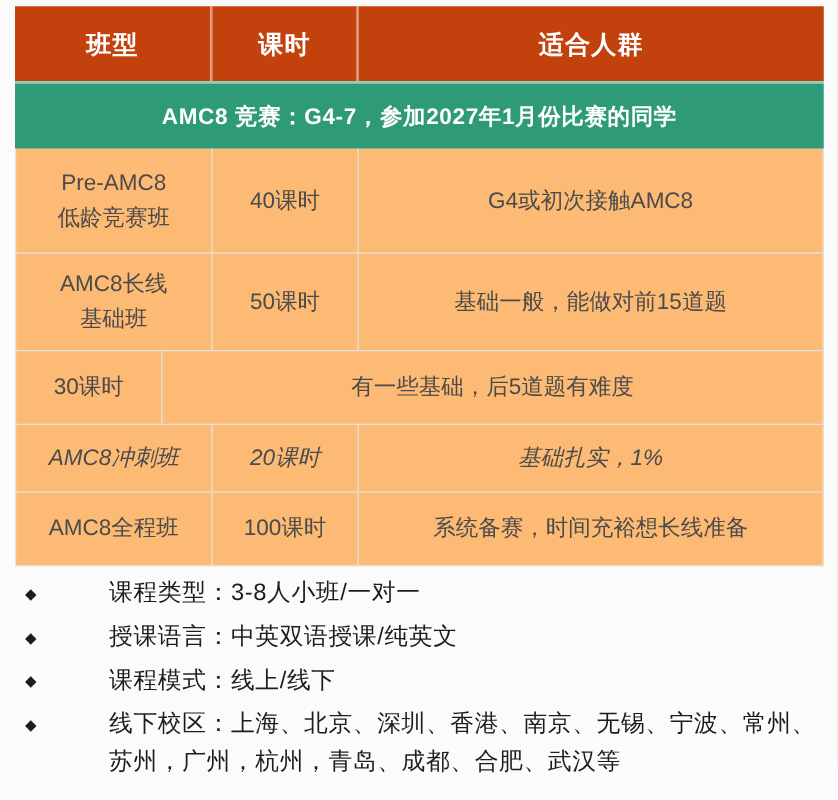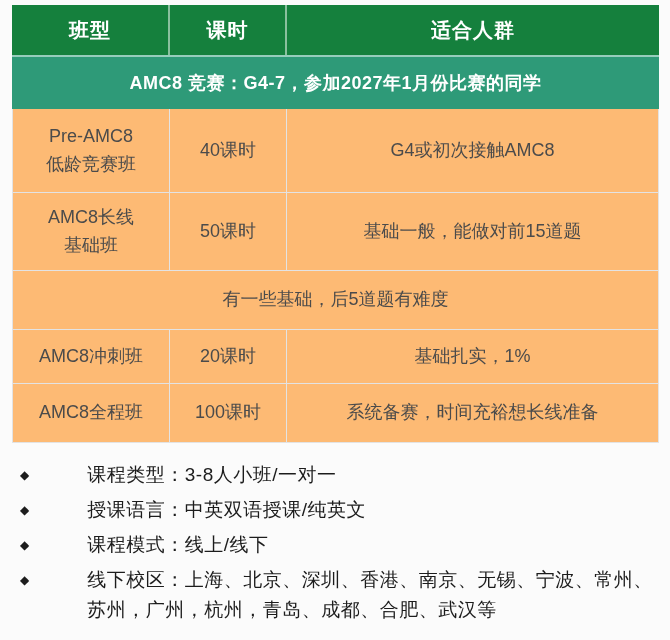--- a/index.html
+++ b/index.html
@@ -10,22 +10,22 @@
     overflow: hidden;
   }
   .table-wrap {
     position: absolute;
     left: 12px; top: 5px;
     width: 647px;
   }
   
   .thead {
     display: flex;
-    height: 50px;
-    background: #15803d;
+    height: 60px;
+    background: #c2410c;
   }
   .thead .hcell {
     display: flex; align-items: center; justify-content: center;
     color: #ffffff;
     font-size: 20px;
     font-weight: bold;
     letter-spacing: 1px;
   }
   .hcell.c1 { width: 158px; border-right: 2px solid rgba(255,255,255,0.5); }
   .hcell.c2 { width: 117px; border-right: 2px solid rgba(255,255,255,0.5); }
@@ -59,21 +59,21 @@
     line-height: 1.55;
     white-space: pre-line;
     padding: 6px 8px;
   }
   .cell.c1 { width: 157px; border-right: 1px solid #e3e3e3; }
   .cell.c2 { width: 117px; border-right: 1px solid #e3e3e3; }
   .cell.c3 { flex: 1; }
   .h-tall  { height: 84px; }
   .h-tall2 { height: 78px; }
   .h-r3 { height: 59px; }
-  .h-r4 { height: 54px; }
+  .h-r4 { height: 54px; font-style: italic; }
   .h-r5 { height: 58px; }
   
   .info-list {
     position: absolute;
     left: 20px; top: 460px;
     width: 636px;
   }
   .info-item {
     display: flex;
     align-items: flex-start;
@@ -115,20 +115,21 @@
       <div class="cell c2">40课时</div>
       <div class="cell c3">G4或初次接触AMC8</div>
     </div>
     <div class="trow h-tall2">
       <div class="cell c1">AMC8长线
 基础班</div>
       <div class="cell c2">50课时</div>
       <div class="cell c3">基础一般，能做对前15道题</div>
     </div>
     <div class="trow h-r3">
+      <div class="cell c2">30课时</div>
       <div class="cell c3">有一些基础，后5道题有难度</div>
     </div>
     <div class="trow h-r4">
       <div class="cell c1">AMC8冲刺班</div>
       <div class="cell c2">20课时</div>
       <div class="cell c3">基础扎实，1%</div>
     </div>
     <div class="trow h-r5">
       <div class="cell c1">AMC8全程班</div>
       <div class="cell c2">100课时</div>

